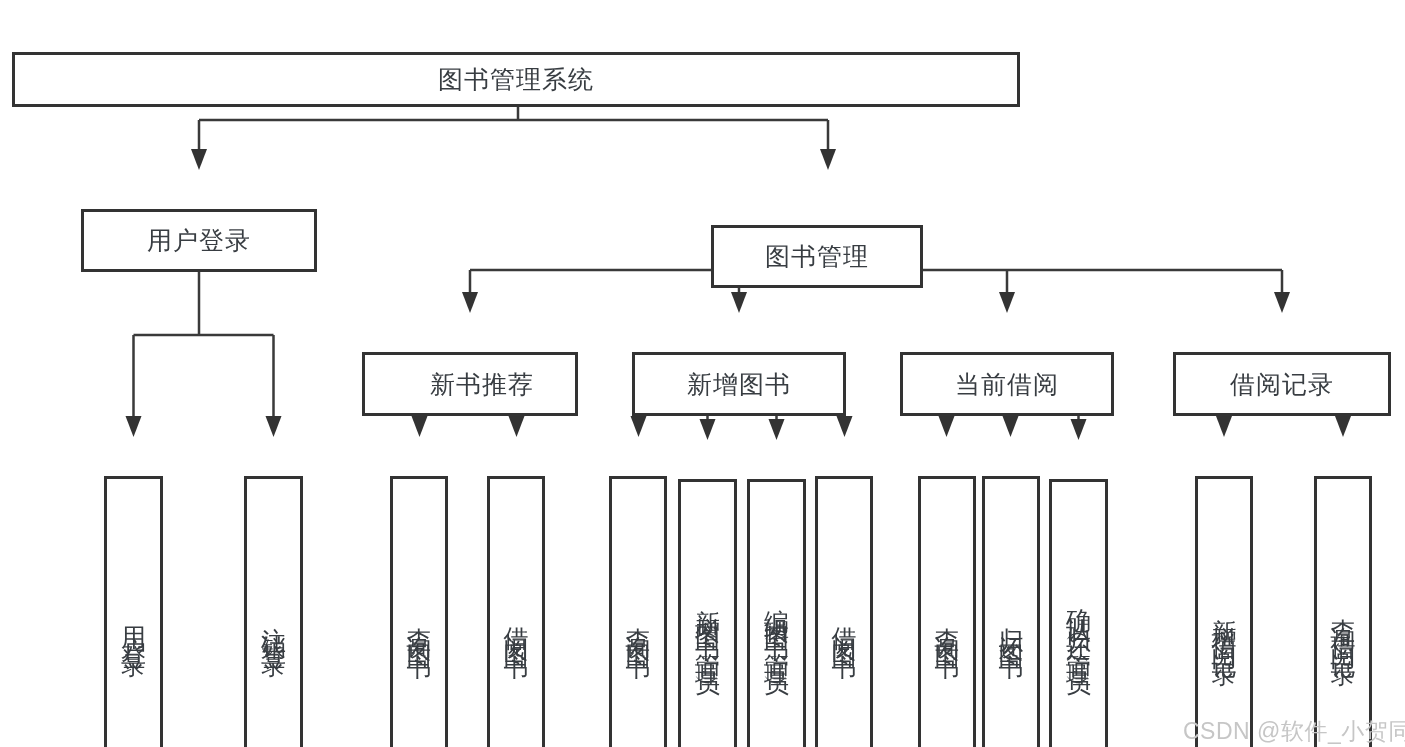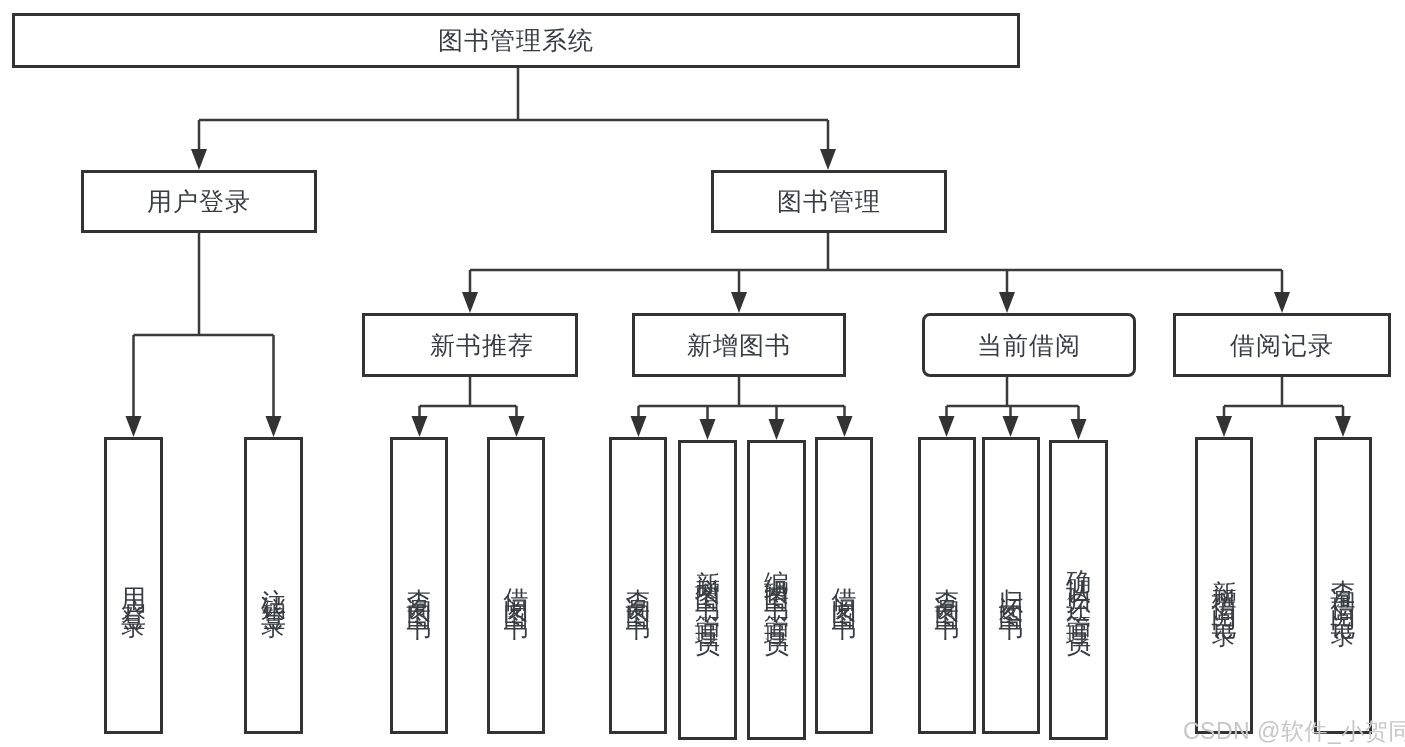--- a/index.html
+++ b/index.html
@@ -21,20 +21,21 @@
     position: absolute;
     background: #ffffff;
     border: 3px solid #333333;
     display: flex; align-items: center; justify-content: center;
     color: #383d42;
     font-size: 25px;
     letter-spacing: 1px;
     text-align: center;
     line-height: 1;
     white-space: nowrap;
+    margin-top: 39px;
   }
   .vnode {
     writing-mode: vertical-rl;
     text-orientation: mixed;
     letter-spacing: 9px;
     white-space: normal;
   }
   .vnode.dense { letter-spacing: 9px; }
   .watermark {
     position: absolute;
@@ -83,25 +84,25 @@
     <polygon points="1070.5,419 1086.5,419 1078.5,440"></polygon>
 
     <path d="M1282 377 V406 M1224 406 H1343 M1224 406 V418 M1343 406 V418"></path>
     <polygon points="1216,416 1232,416 1224,437"></polygon>
     <polygon points="1335,416 1351,416 1343,437"></polygon>
   </svg>
 
   <div class="node" style="left:12px; top:13px; width:1008px; height:55px;">图书管理系统</div>
 
   <div class="node" style="left:81px; top:170px; width:236px; height:63px;">用户登录</div>
-  <div class="node" style="left:711px; top:170px; width:236px; height:63px;">图书管理</div>
+  <div class="node" style="left:711px; top:186px; width:212px; height:63px;">图书管理</div>
 
   <div class="node" style="left:362px; top:313px; width:216px; height:64px;padding-left:24px;">新书推荐</div>
   <div class="node" style="left:632px; top:313px; width:214px; height:64px;">新增图书</div>
-  <div class="node" style="left:922px; top:313px; width:214px; height:64px;border-radius:8px;">当前借阅</div>
+  <div class="node" style="left:900px; top:313px; width:214px; height:64px;">当前借阅</div>
   <div class="node" style="left:1173px; top:313px; width:218px; height:64px;">借阅记录</div>
 
   <div class="node vnode" style="left:104px; top:437px; width:59px; height:297px;">用户登录</div>
   <div class="node vnode" style="left:244px; top:437px; width:59px; height:297px;">注销登录</div>
 
   <div class="node vnode" style="left:390px; top:437px; width:58px; height:297px;">查询图书</div>
   <div class="node vnode" style="left:487px; top:437px; width:58px; height:297px;">借阅图书</div>
 
   <div class="node vnode" style="left:609px; top:437px; width:58px; height:297px;">查询图书</div>
   <div class="node vnode dense" style="left:678px; top:440px; width:59px; height:300px;">新增图书（管理员）</div>

